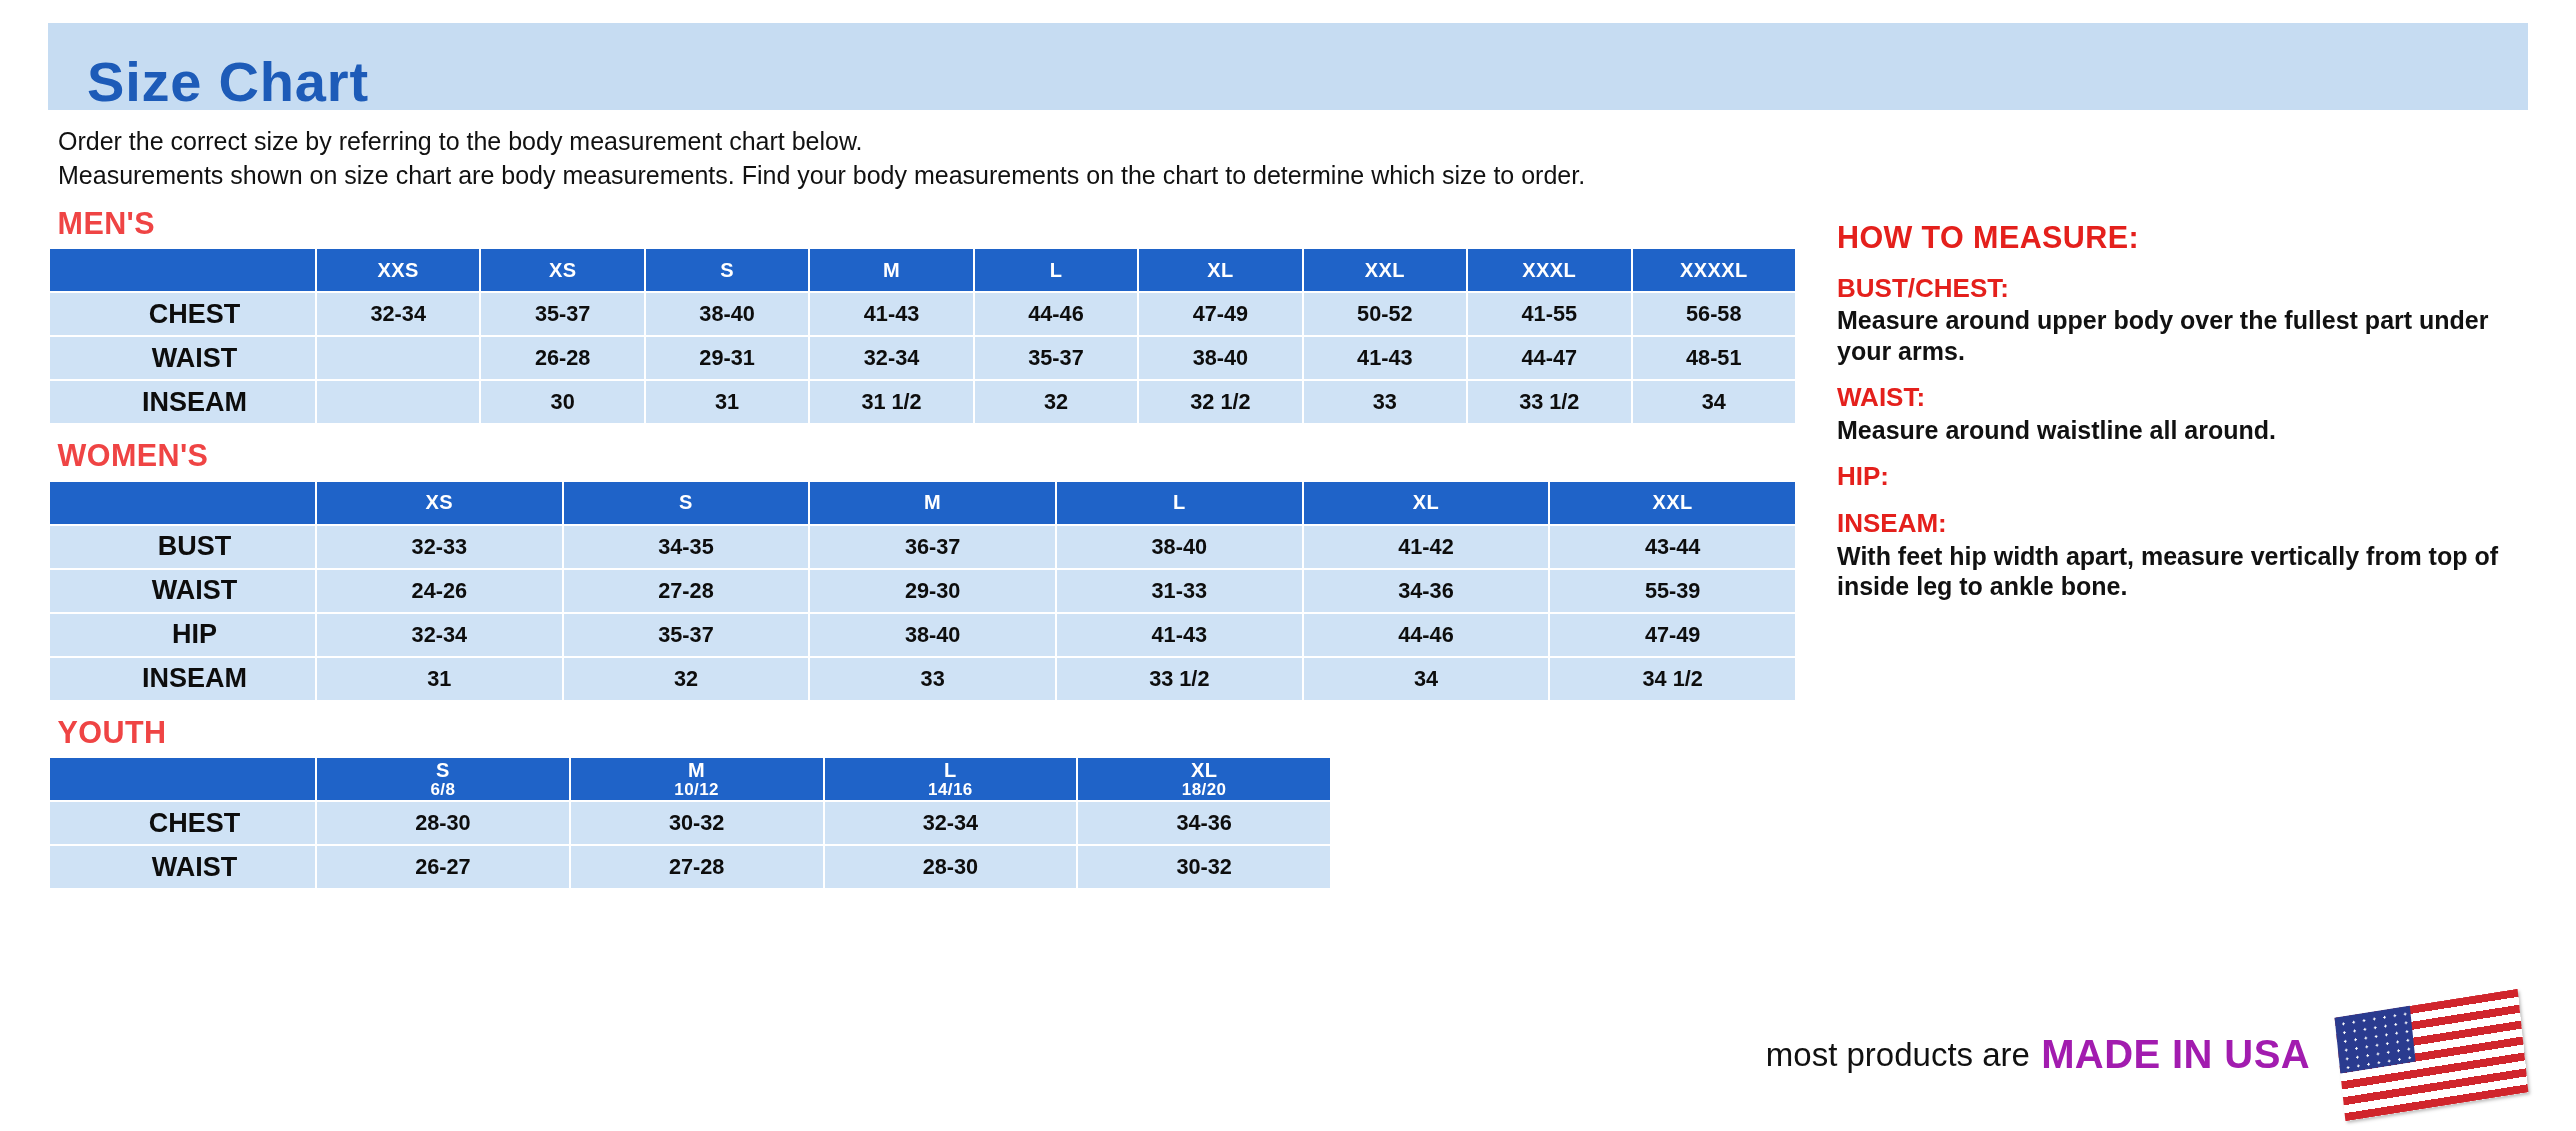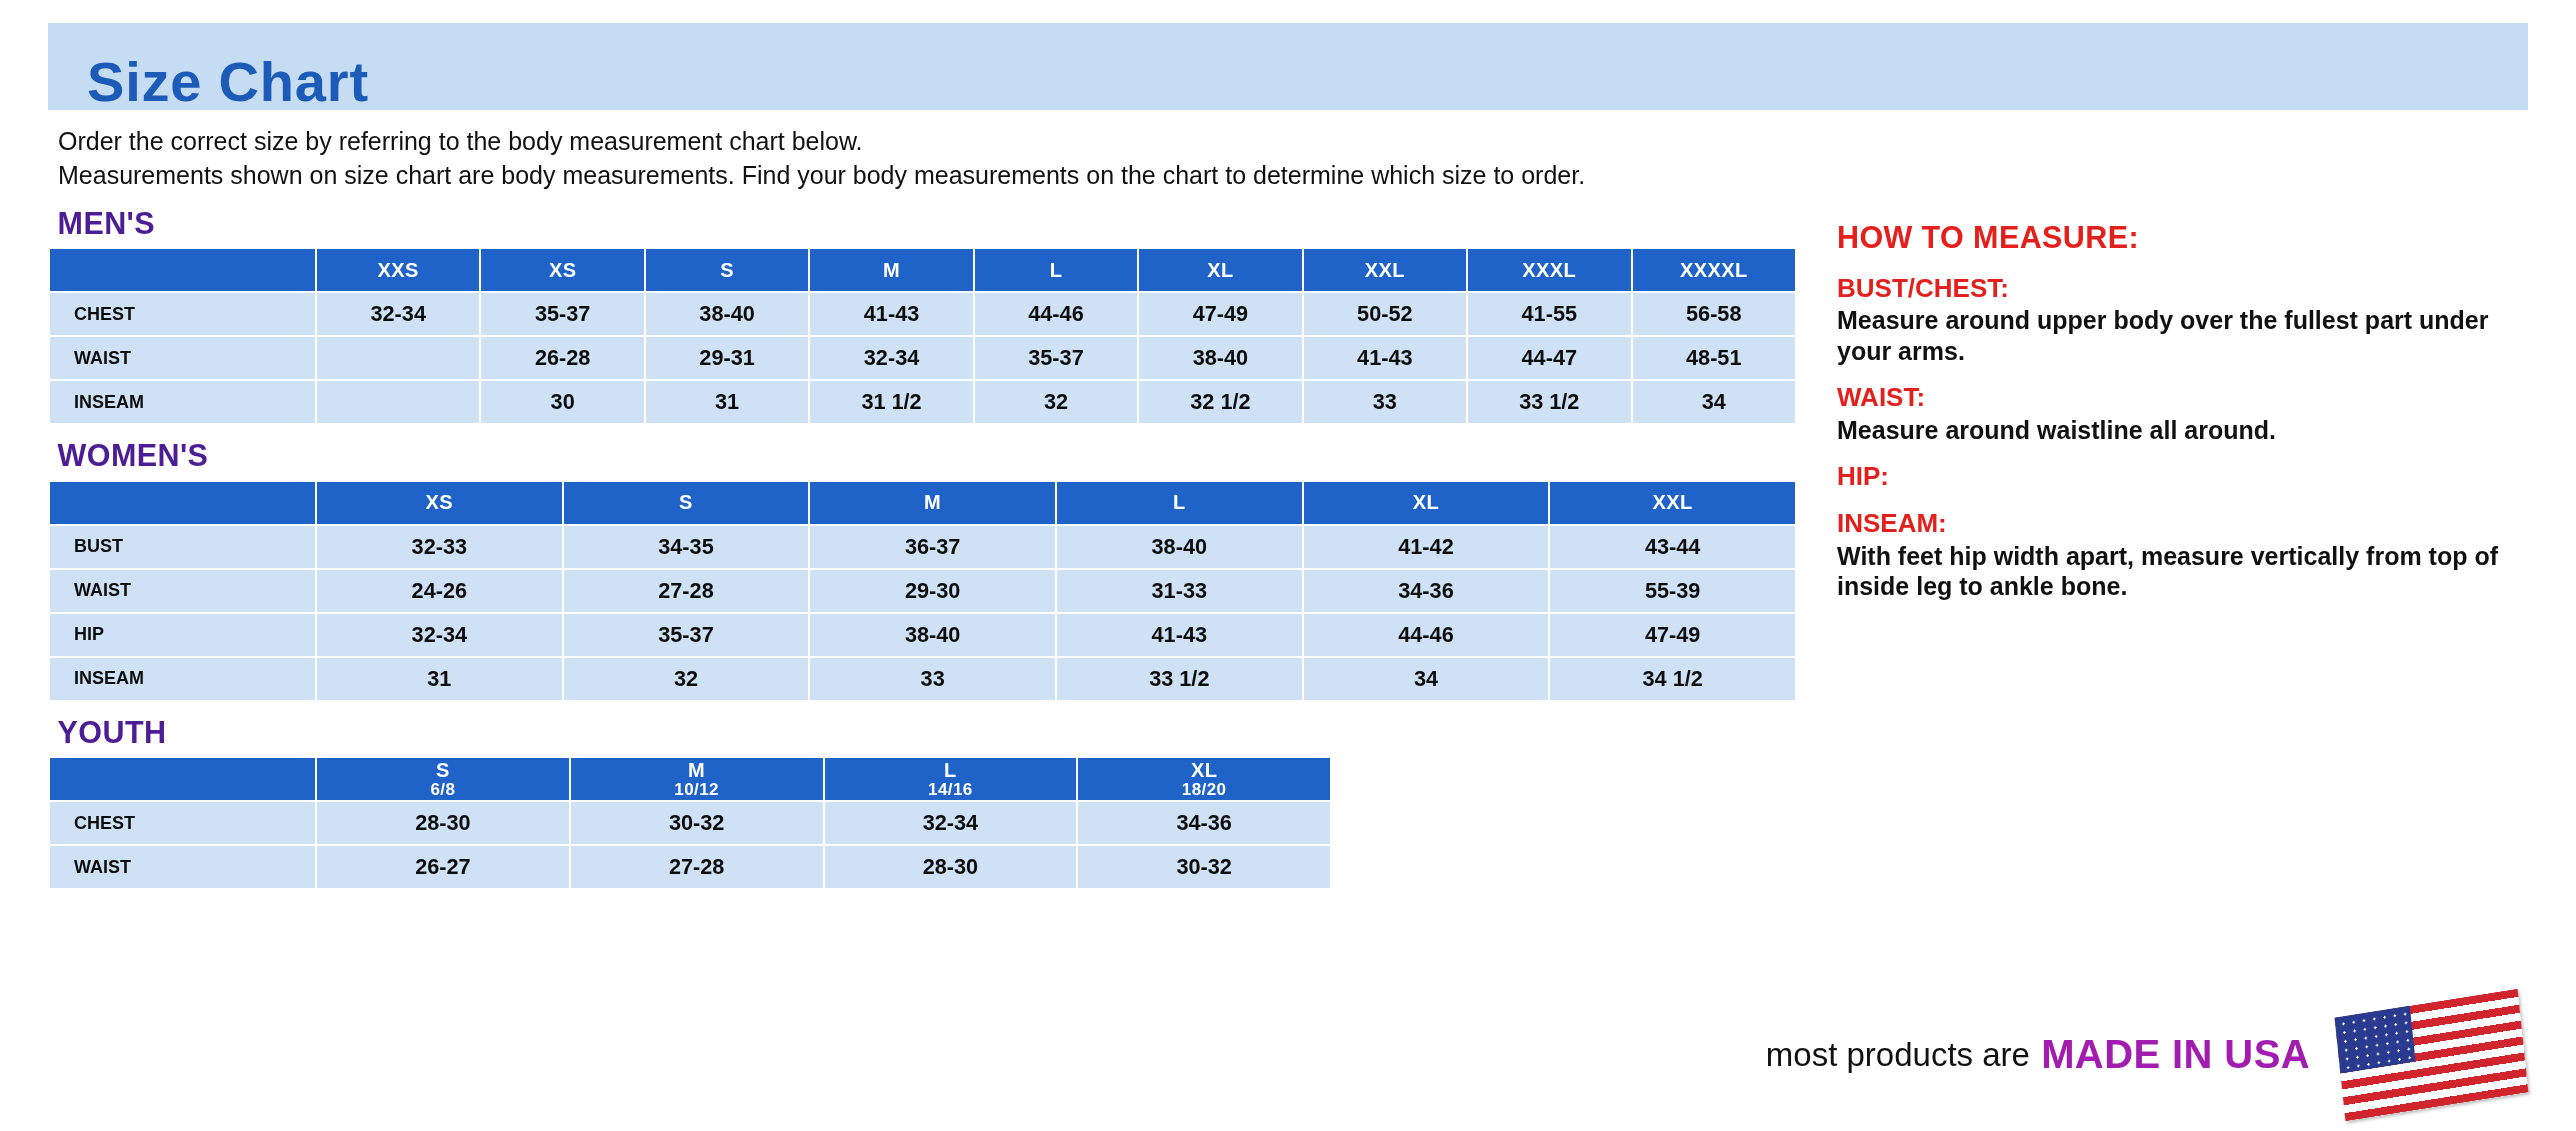--- a/index.html
+++ b/index.html
@@ -60,21 +60,21 @@
   }
   .right-col {
     flex: 1 1 auto;
     padding-left: 32px;
     padding-top: 27px;
   }
 
   .section-title {
     font-size: 30.5px;
     font-weight: bold;
-    color: #4c1d95;
+    color: #ef4444;
     margin: 13px 0 6.4px 9.6px;
     letter-spacing: 0.4px;
   }
 
   
   table.sizes {
     border-collapse: separate;
     border-spacing: 2.4px;
     width: 1749px;
     table-layout: fixed;
@@ -94,24 +94,24 @@
     color: #ffffff;
     font-size: 20px;
     letter-spacing: 0.4px;
     margin-top: 36px;
   }
   table.sizes thead th.corner {
     background: #1f63c8;
   }
   table.sizes td.rowlabel {
     background: #cfe2f5;
-    text-align: left;
+    text-align: center;
     padding-left: 24px;
     font-weight: bold;
-    font-size: 18px;
+    font-size: 27px;
   }
   table.sizes td.empty {
     background: #cfe2f5;
   }
   .sub {
     display: block;
     font-size: 17px;
     font-weight: bold;
     line-height: 1.1;
   }

